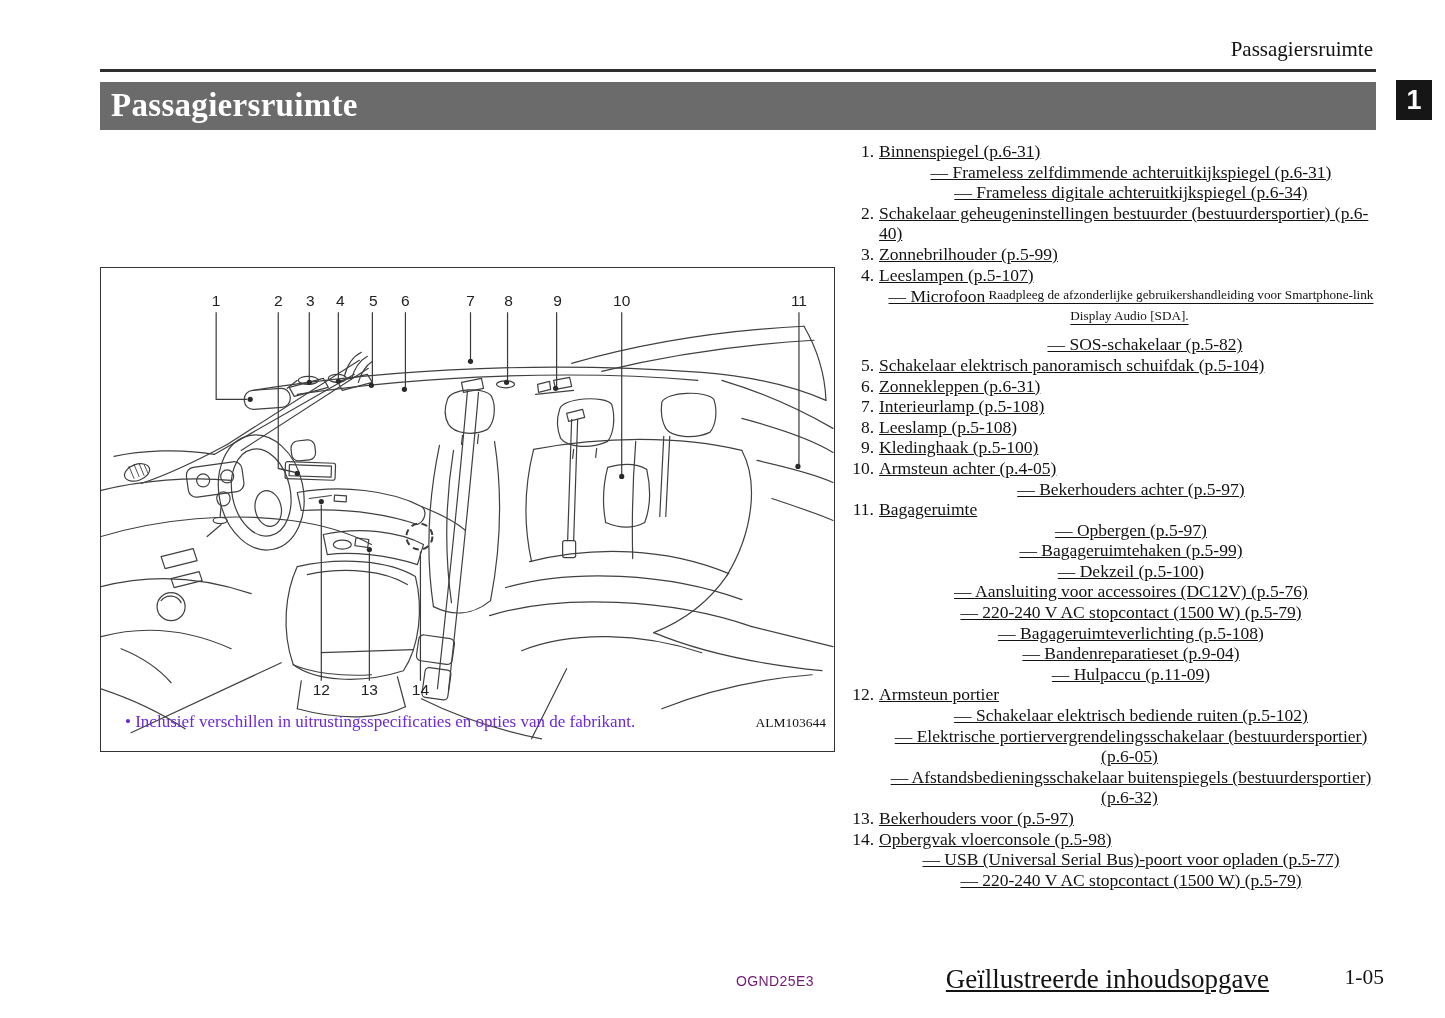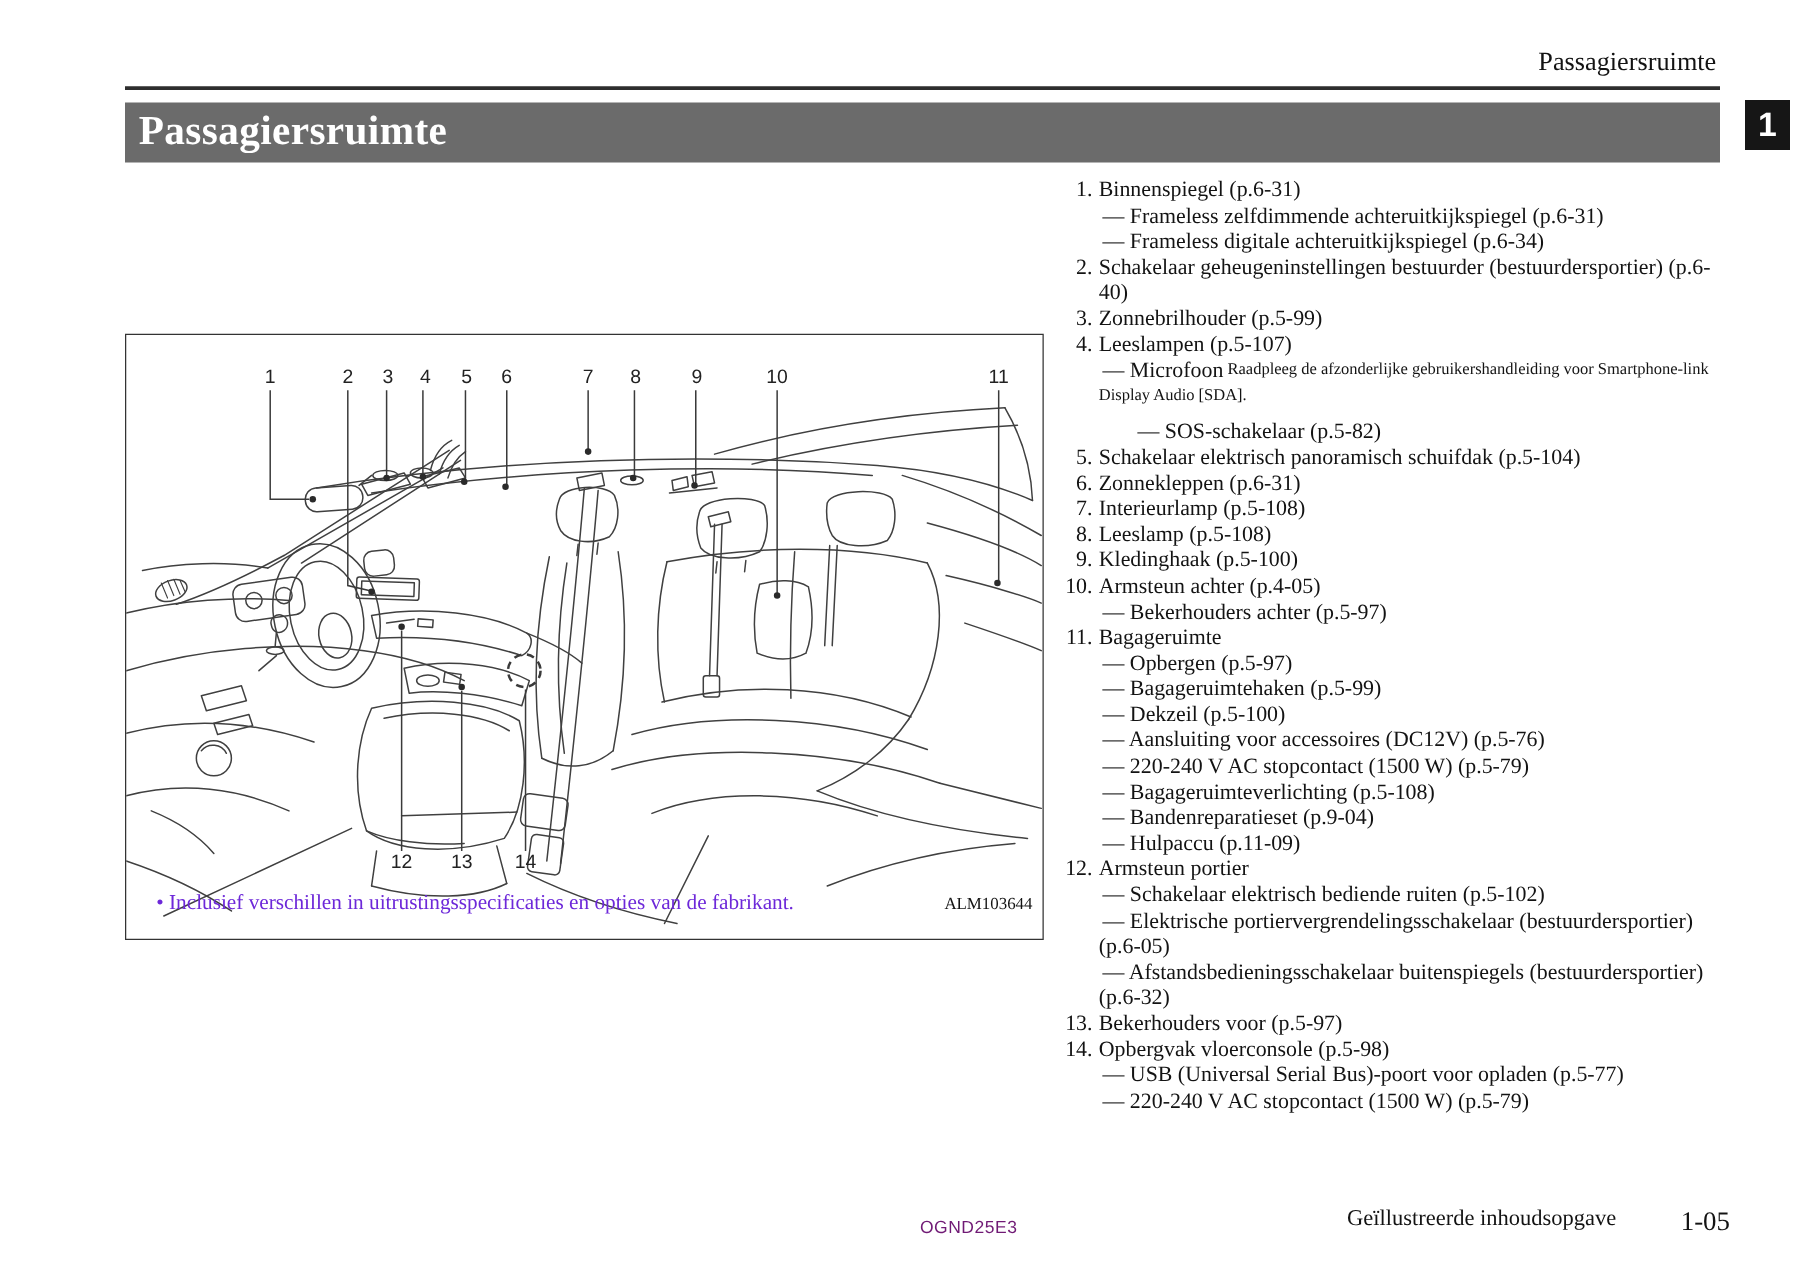--- a/index.html
+++ b/index.html
@@ -35,29 +35,29 @@
   .figure-code { position:absolute; right:8px; top:447px; font-size:13.5px; color:#131313; }
   .callout-label {
     font-family:"Liberation Sans","DejaVu Sans",sans-serif; font-size:15.5px; fill:#222222;
   }
   .parts-list {
     position:absolute; left:850px; top:141px; width:530px;
     font-size:17.5px; line-height:20.6px; color:#131313;
   }
   .pl-item { display:flex; }
   .pl-num { flex:0 0 24px; width:24px; text-align:right; }
-  .pl-body { flex:1; margin-left:5px; }
-  .pl-sub { text-indent:3px; }
+  .pl-body { flex:1; margin-left:5px;text-decoration:underline; }
+  .pl-sub { text-indent:3px;text-align:center; }
   .pl-note { font-size:13.2px; vertical-align:2.5px; }
   .gap-before { margin-top:7px;margin-left:28px; }
   .footer-code {
     position:absolute; left:736px; top:973px; font-size:14px; letter-spacing:0.4px;
     font-family:"Liberation Sans","DejaVu Sans",sans-serif; color:#701a75;
   }
-  .footer-section { position:absolute; right:152px; top:964px; font-size:18px; }
+  .footer-section { position:absolute; right:176px; top:964px; font-size:27px;text-decoration:underline; }
   .footer-page { position:absolute; right:61px; top:965px; font-size:21.5px;margin-left:11px; }
 </style>
 </head>
 <body>
 
 <div class="header-right">Passagiersruimte</div>
 <div class="header-rule"></div>
 
 <div class="title-bar">
   <span class="title-text">Passagiersruimte</span>

